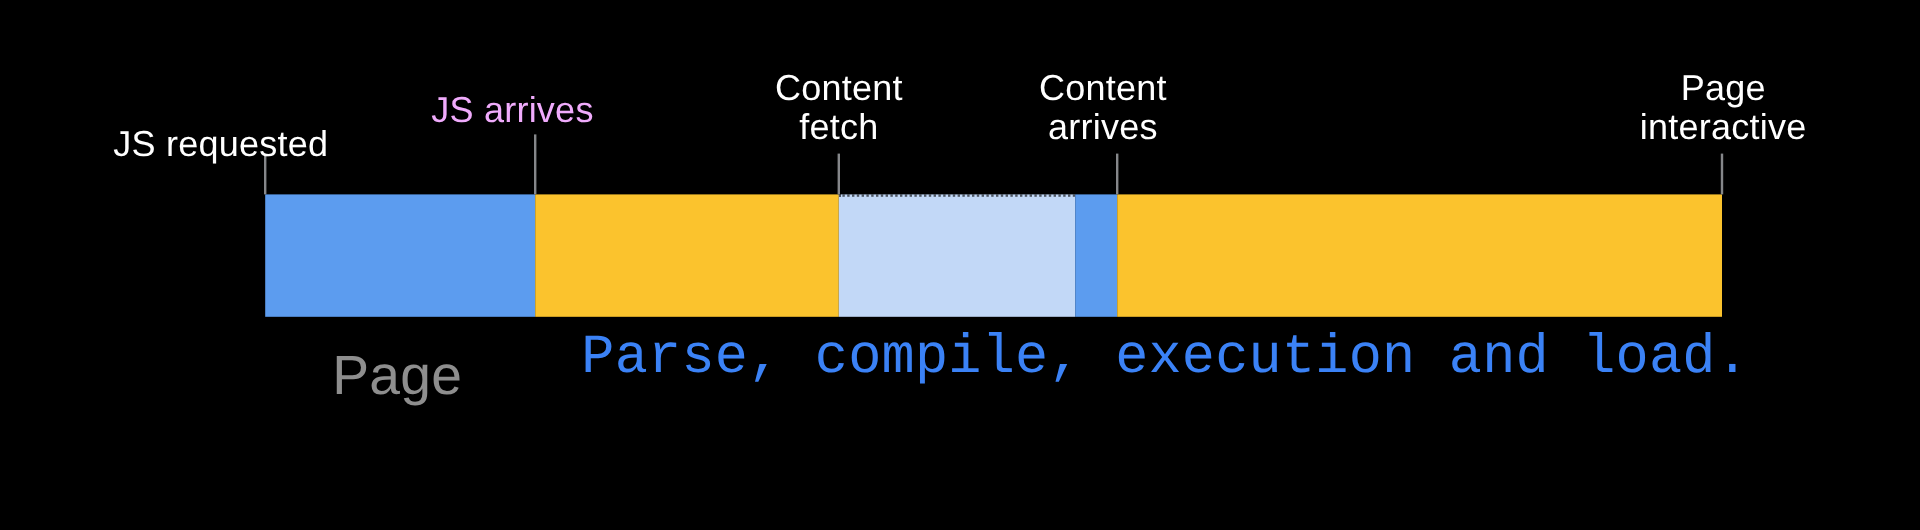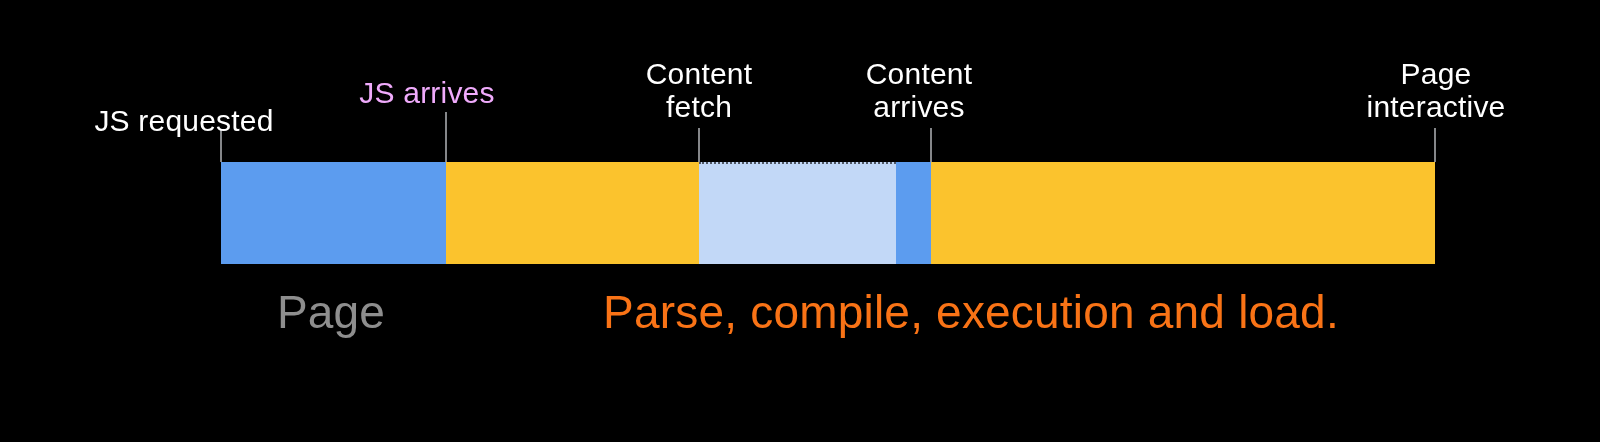--- a/index.html
+++ b/index.html
@@ -75,14 +75,14 @@
     <div class="tick" style="left: 699px; top: 128px; height: 34px; background: rgb(133, 135, 138);"></div>
     <div class="milestone-label" style="left: 699px; top: 57px; color: rgb(255, 255, 255);">Content
 fetch</div>
     <div class="tick" style="left: 931px; top: 128px; height: 34px; background: rgb(133, 135, 138);"></div>
     <div class="milestone-label" style="left: 919px; top: 57px; color: rgb(255, 255, 255);">Content
 arrives</div>
     <div class="tick" style="left: 1435px; top: 128px; height: 34px; background: rgb(133, 135, 138);"></div>
     <div class="milestone-label" style="left: 1436px; top: 57px; color: rgb(255, 255, 255);">Page
 interactive</div>
     <div class="caption" style="left: 331px; top: 286px; color: rgb(142, 142, 142);">Page</div>
-    <div class="caption" style="left: 971px; top: 286px; color: #f97316;">Parse, compile, execution and load.</div>
+    <div class="caption" style="left: 971px; top: 272px; color: #3b82f6; font-family: Liberation Mono, monospace;">Parse, compile, execution and load.</div>
   </div>
 
 </body></html>

